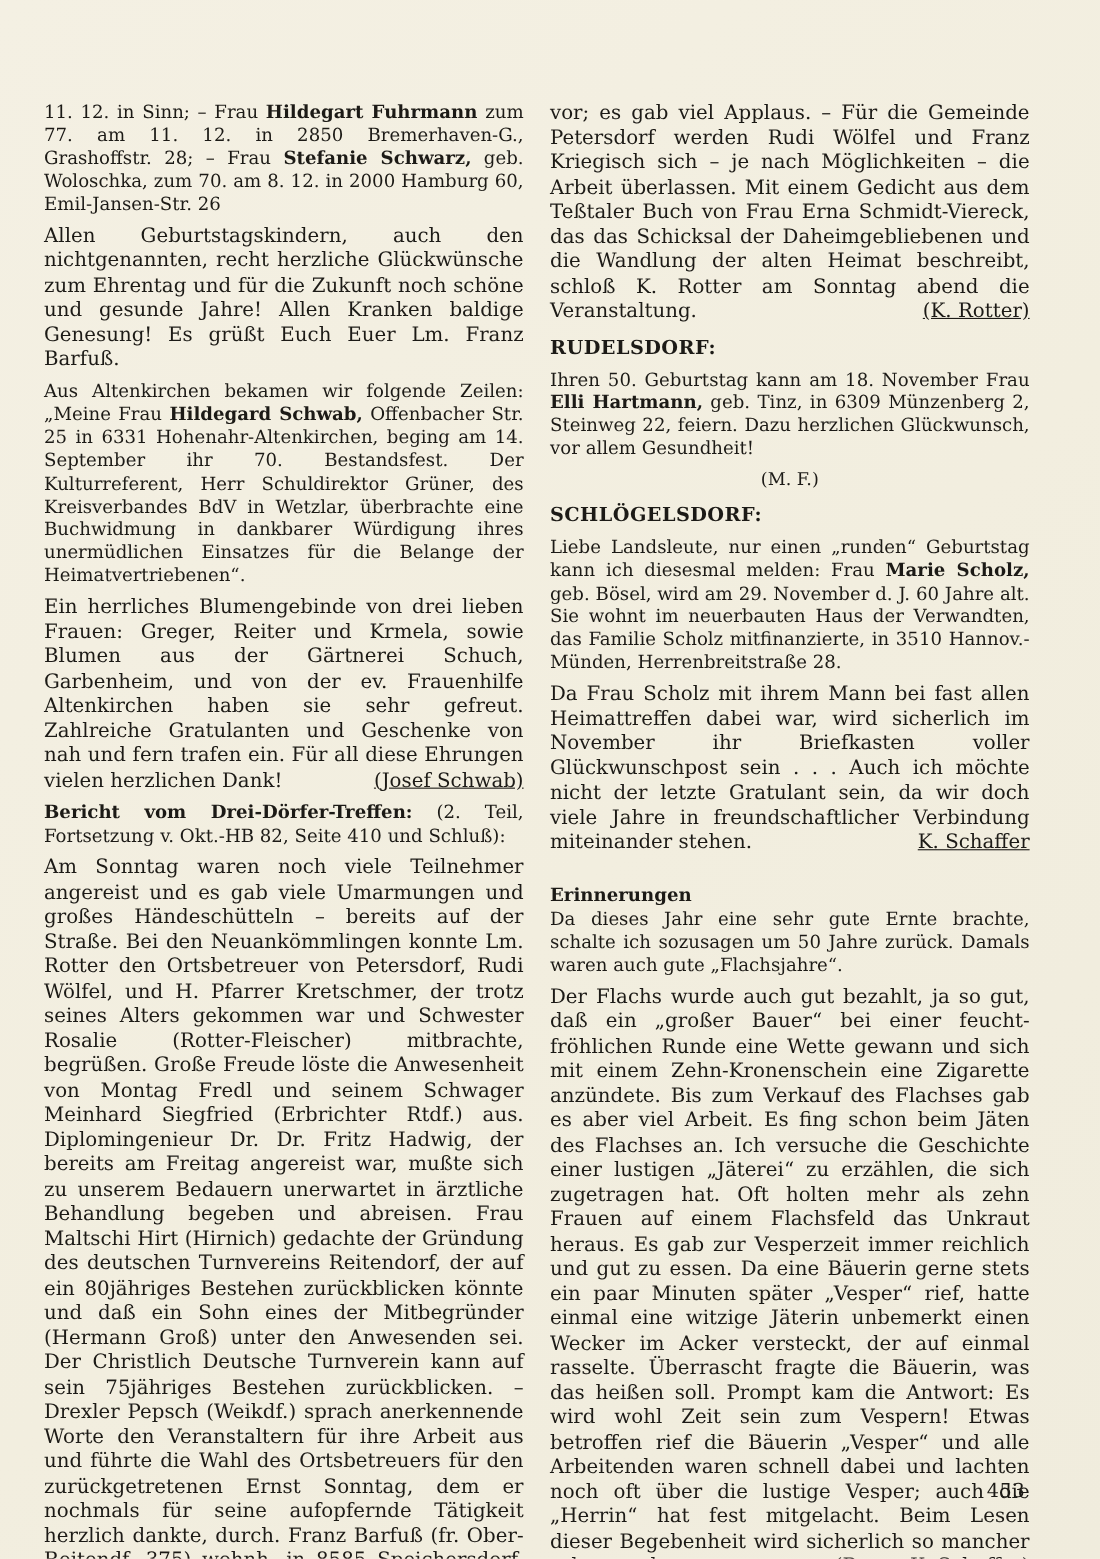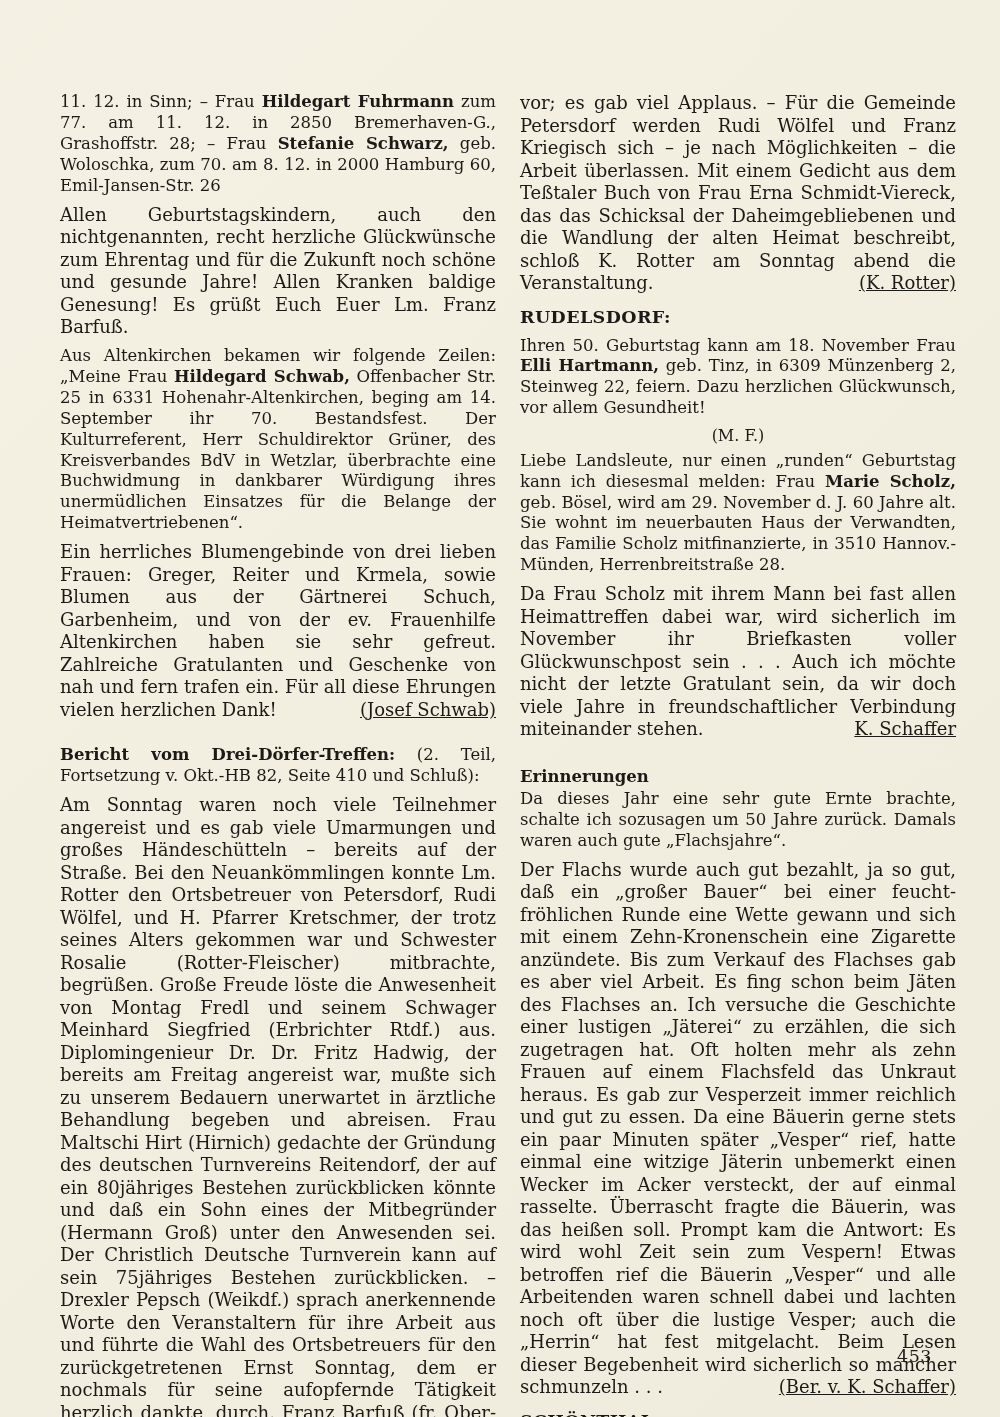--- a/index.html
+++ b/index.html
@@ -9,21 +9,21 @@
     height: 1417px;
     background: #f3efe1;
     color: #1c1a16;
     font-family: "DejaVu Serif", "Liberation Serif", serif;
     overflow: hidden;
   }
   .page {
     position: relative;
     width: 1000px;
     height: 1417px;
-    padding: 92px 52px 40px 60px;
+    padding: 92px 52px 40px 40px;
     background: linear-gradient(135deg, #f4f0e3 0%, #f2eedf 55%, #f0ecdd 100%);
   }
   .columns { display: flex; gap: 24px; }
   .col { flex: 0 0 436px; width: 436px; text-align: justify; }
   p { margin: 0 0 7px 0; }
   .body  { font-size: 16.5px; line-height: 1.27; }
   .small { font-size: 18px; line-height: 1.25; }
   b { font-weight: bold; }
   .section-heading {
     font-size: 17.5px;
@@ -31,21 +31,21 @@
     letter-spacing: 0.4px;
     text-align: left;
     margin: 12px 0 9px 0;
   }
   .sub-heading {
     font-size: 16.5px;
     font-weight: bold;
     text-align: left;
     margin: 26px 0 3px 0;
   }
-  .report-head { margin-top: 24px; }
+  .report-head { margin-top: 8px; }
   .attribution { float: right; padding-left: 10px; text-decoration: underline; }
   .attr-p::after { content: ""; display: block; clear: both; }
   .attr-line { text-align: center; font-size: 16px; line-height: 1.27; margin: 0 0 4px 0; }
   .page-number {
     position: absolute;
     top: 1346px;
     right: 68px;
     font-size: 17.5px;
     letter-spacing: 0.5px;
   }
@@ -75,20 +75,21 @@
     <div class="col">
 
       <p class="small attr-p"><span>vor; es gab viel Applaus. – Für die Gemeinde Petersdorf werden Rudi Wölfel und Franz Kriegisch sich – je nach Möglichkeiten – die Arbeit überlassen. Mit einem Gedicht aus dem Teßtaler Buch von Frau Erna Schmidt-Viereck, das das Schicksal der Daheimgebliebenen und die Wandlung der alten Heimat beschreibt, schloß K. Rotter am Sonntag abend die Veranstaltung.</span><span class="attribution">(K. Rotter)</span></p>
 
       <h2 class="section-heading">RUDELSDORF:</h2>
 
       <p class="body"><span>Ihren 50. Geburtstag kann am 18. November Frau </span><b>Elli Hartmann,</b><span> geb. Tinz, in 6309 Münzenberg 2, Steinweg 22, feiern. Dazu herzlichen Glückwunsch, vor allem Gesundheit!</span></p>
 
       <div class="attr-line">(M. F.)</div>
 
+      <h2 class="section-heading">SCHLÖGELSDORF:</h2>
 
       <p class="body"><span>Liebe Landsleute, nur einen „runden“ Geburtstag kann ich diesesmal melden: Frau </span><b>Marie Scholz,</b><span> geb. Bösel, wird am 29. November d. J. 60 Jahre alt. Sie wohnt im neuerbauten Haus der Verwandten, das Familie Scholz mitfinanzierte, in 3510 Hannov.-Münden, Herrenbreitstraße 28.</span></p>
 
       <p class="small attr-p"><span>Da Frau Scholz mit ihrem Mann bei fast allen Heimattreffen dabei war, wird sicherlich im November ihr Briefkasten voller Glückwunschpost sein . . . Auch ich möchte nicht der letzte Gratulant sein, da wir doch viele Jahre in freundschaftlicher Verbindung miteinander stehen.</span><span class="attribution">K. Schaffer</span></p>
 
       <h3 class="sub-heading">Erinnerungen</h3>
 
       <p class="body">Da dieses Jahr eine sehr gute Ernte brachte, schalte ich sozusagen um 50 Jahre zurück. Damals waren auch gute „Flachsjahre“.</p>
 
       <p class="small attr-p"><span>Der Flachs wurde auch gut bezahlt, ja so gut, daß ein „großer Bauer“ bei einer feucht-fröhlichen Runde eine Wette gewann und sich mit einem Zehn-Kronenschein eine Zigarette anzündete. Bis zum Verkauf des Flachses gab es aber viel Arbeit. Es fing schon beim Jäten des Flachses an. Ich versuche die Geschichte einer lustigen „Jäterei“ zu erzählen, die sich zugetragen hat. Oft holten mehr als zehn Frauen auf einem Flachsfeld das Unkraut heraus. Es gab zur Vesperzeit immer reichlich und gut zu essen. Da eine Bäuerin gerne stets ein paar Minuten später „Vesper“ rief, hatte einmal eine witzige Jäterin unbemerkt einen Wecker im Acker versteckt, der auf einmal rasselte. Überrascht fragte die Bäuerin, was das heißen soll. Prompt kam die Antwort: Es wird wohl Zeit sein zum Vespern! Etwas betroffen rief die Bäuerin „Vesper“ und alle Arbeitenden waren schnell dabei und lachten noch oft über die lustige Vesper; auch die „Herrin“ hat fest mitgelacht. Beim Lesen dieser Begebenheit wird sicherlich so mancher schmunzeln . . .</span><span class="attribution">(Ber. v. K. Schaffer)</span></p>

